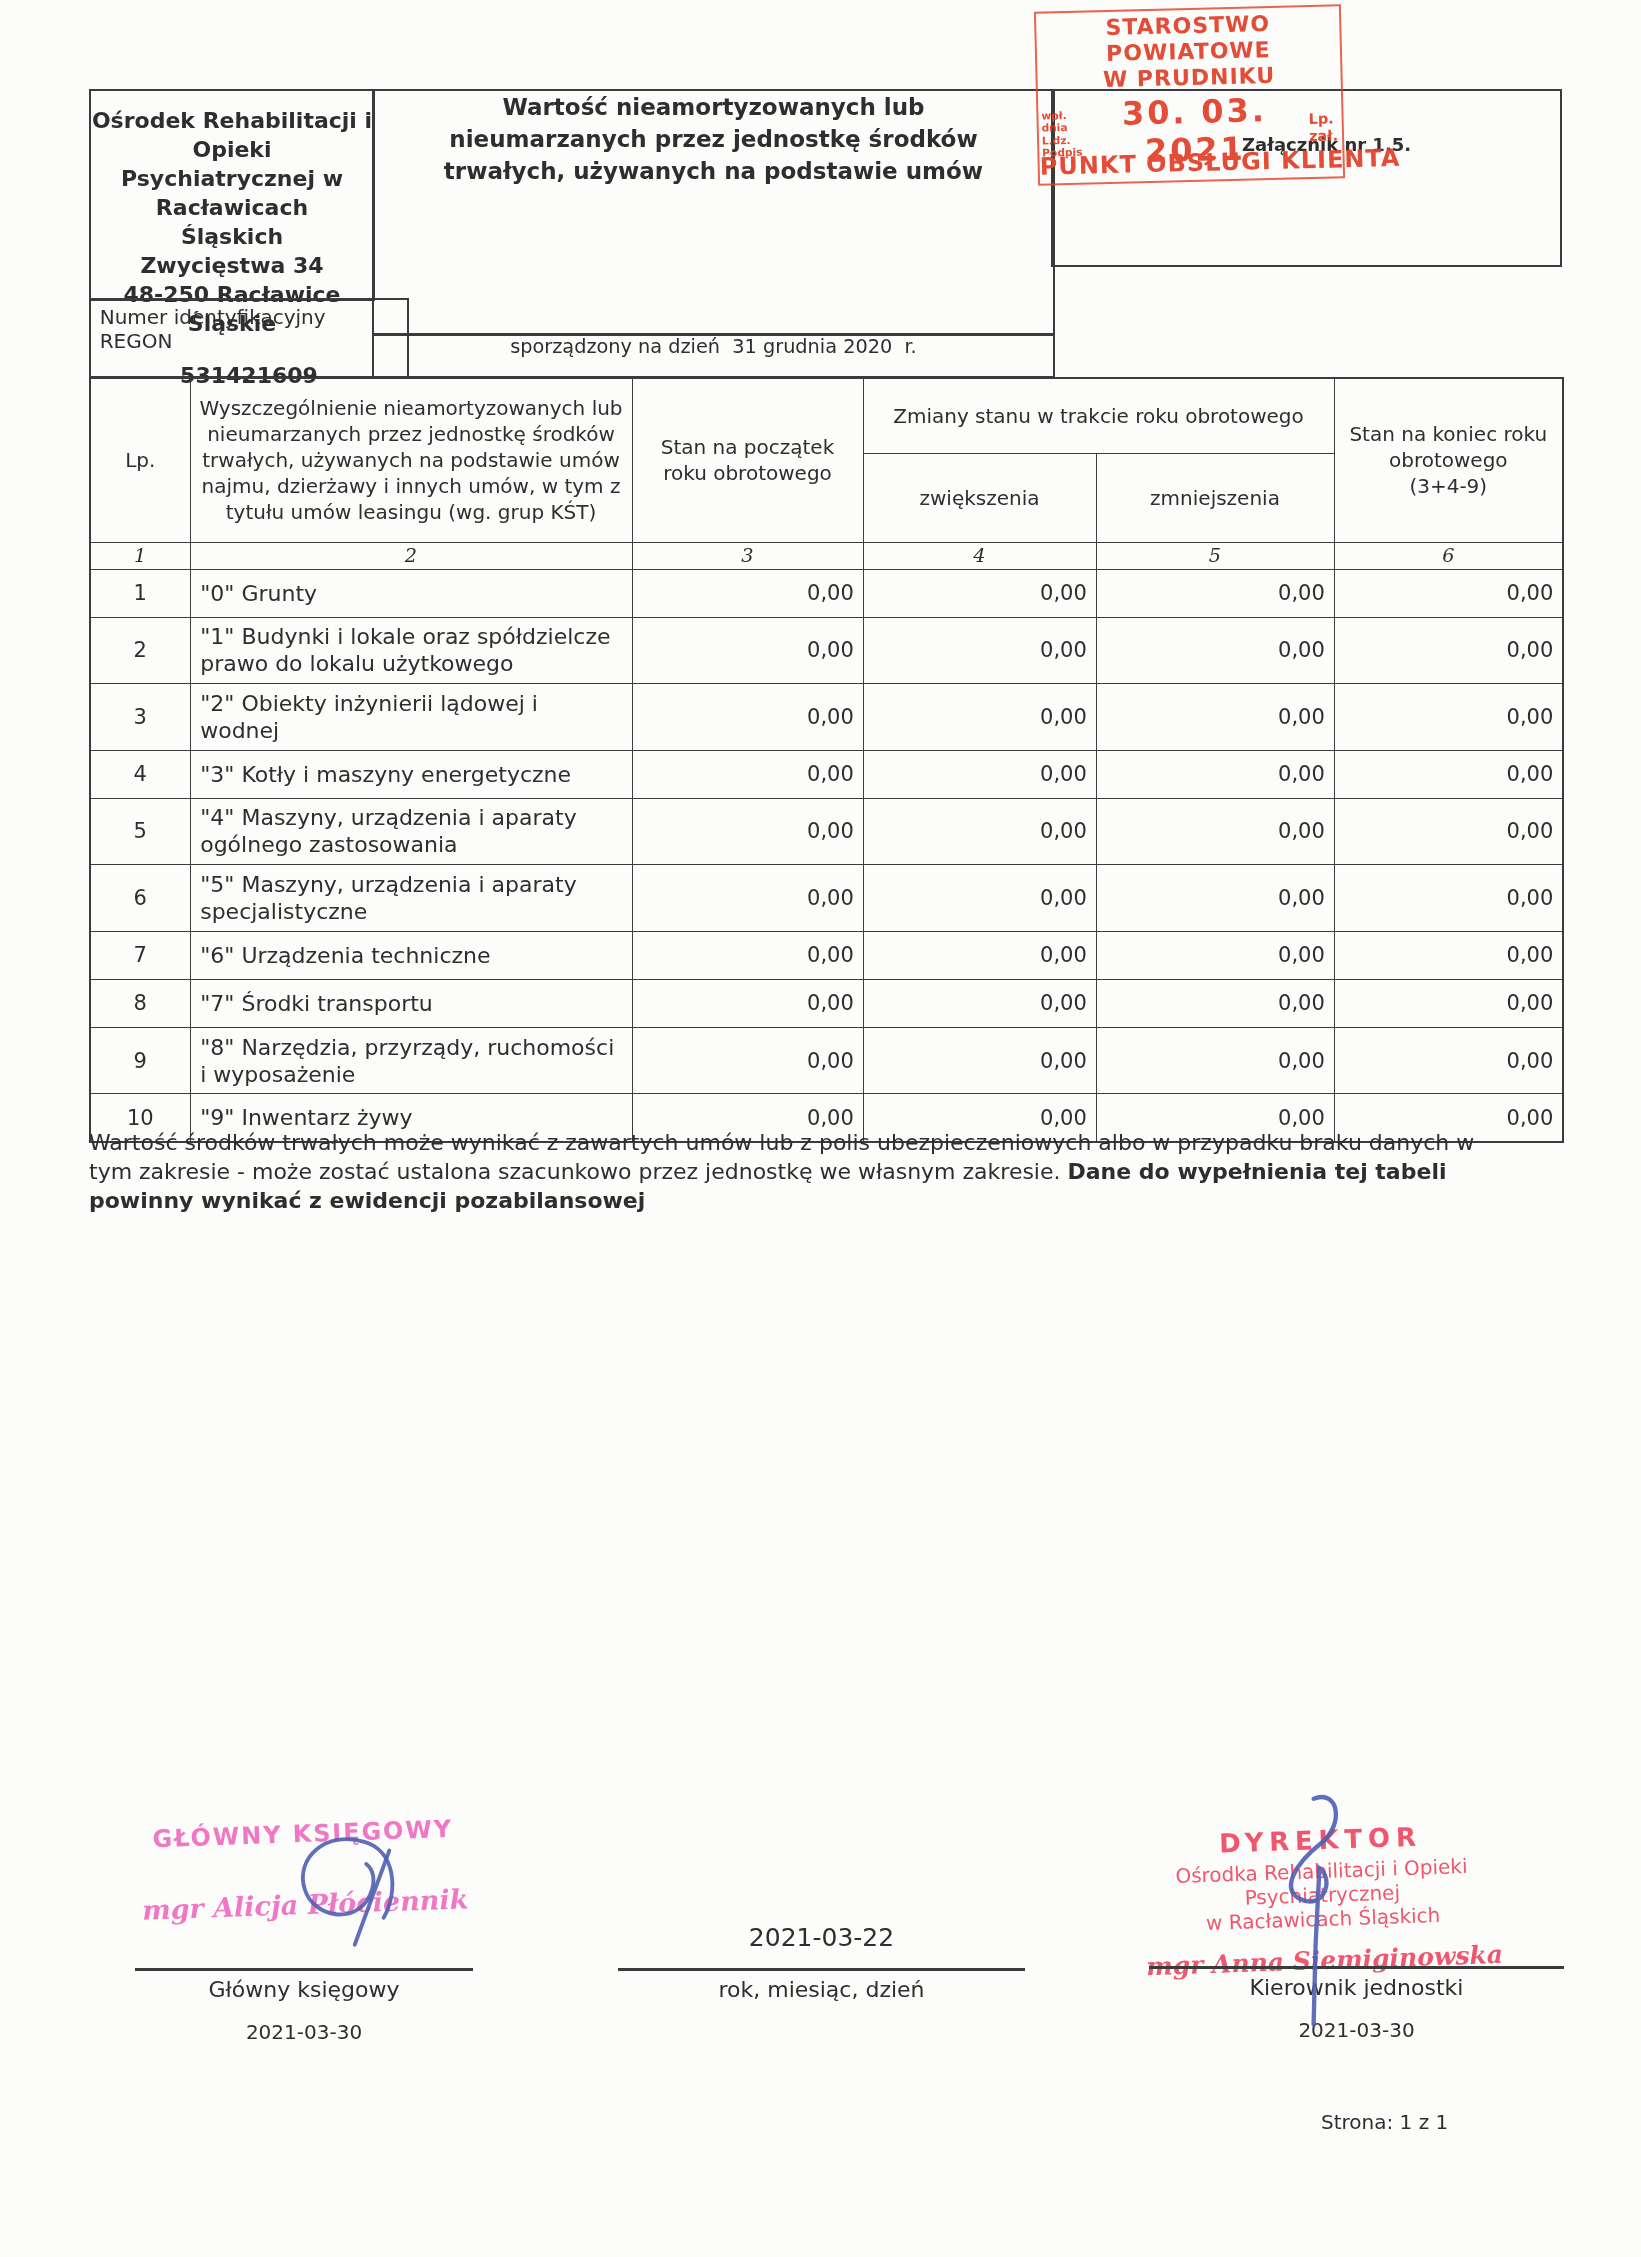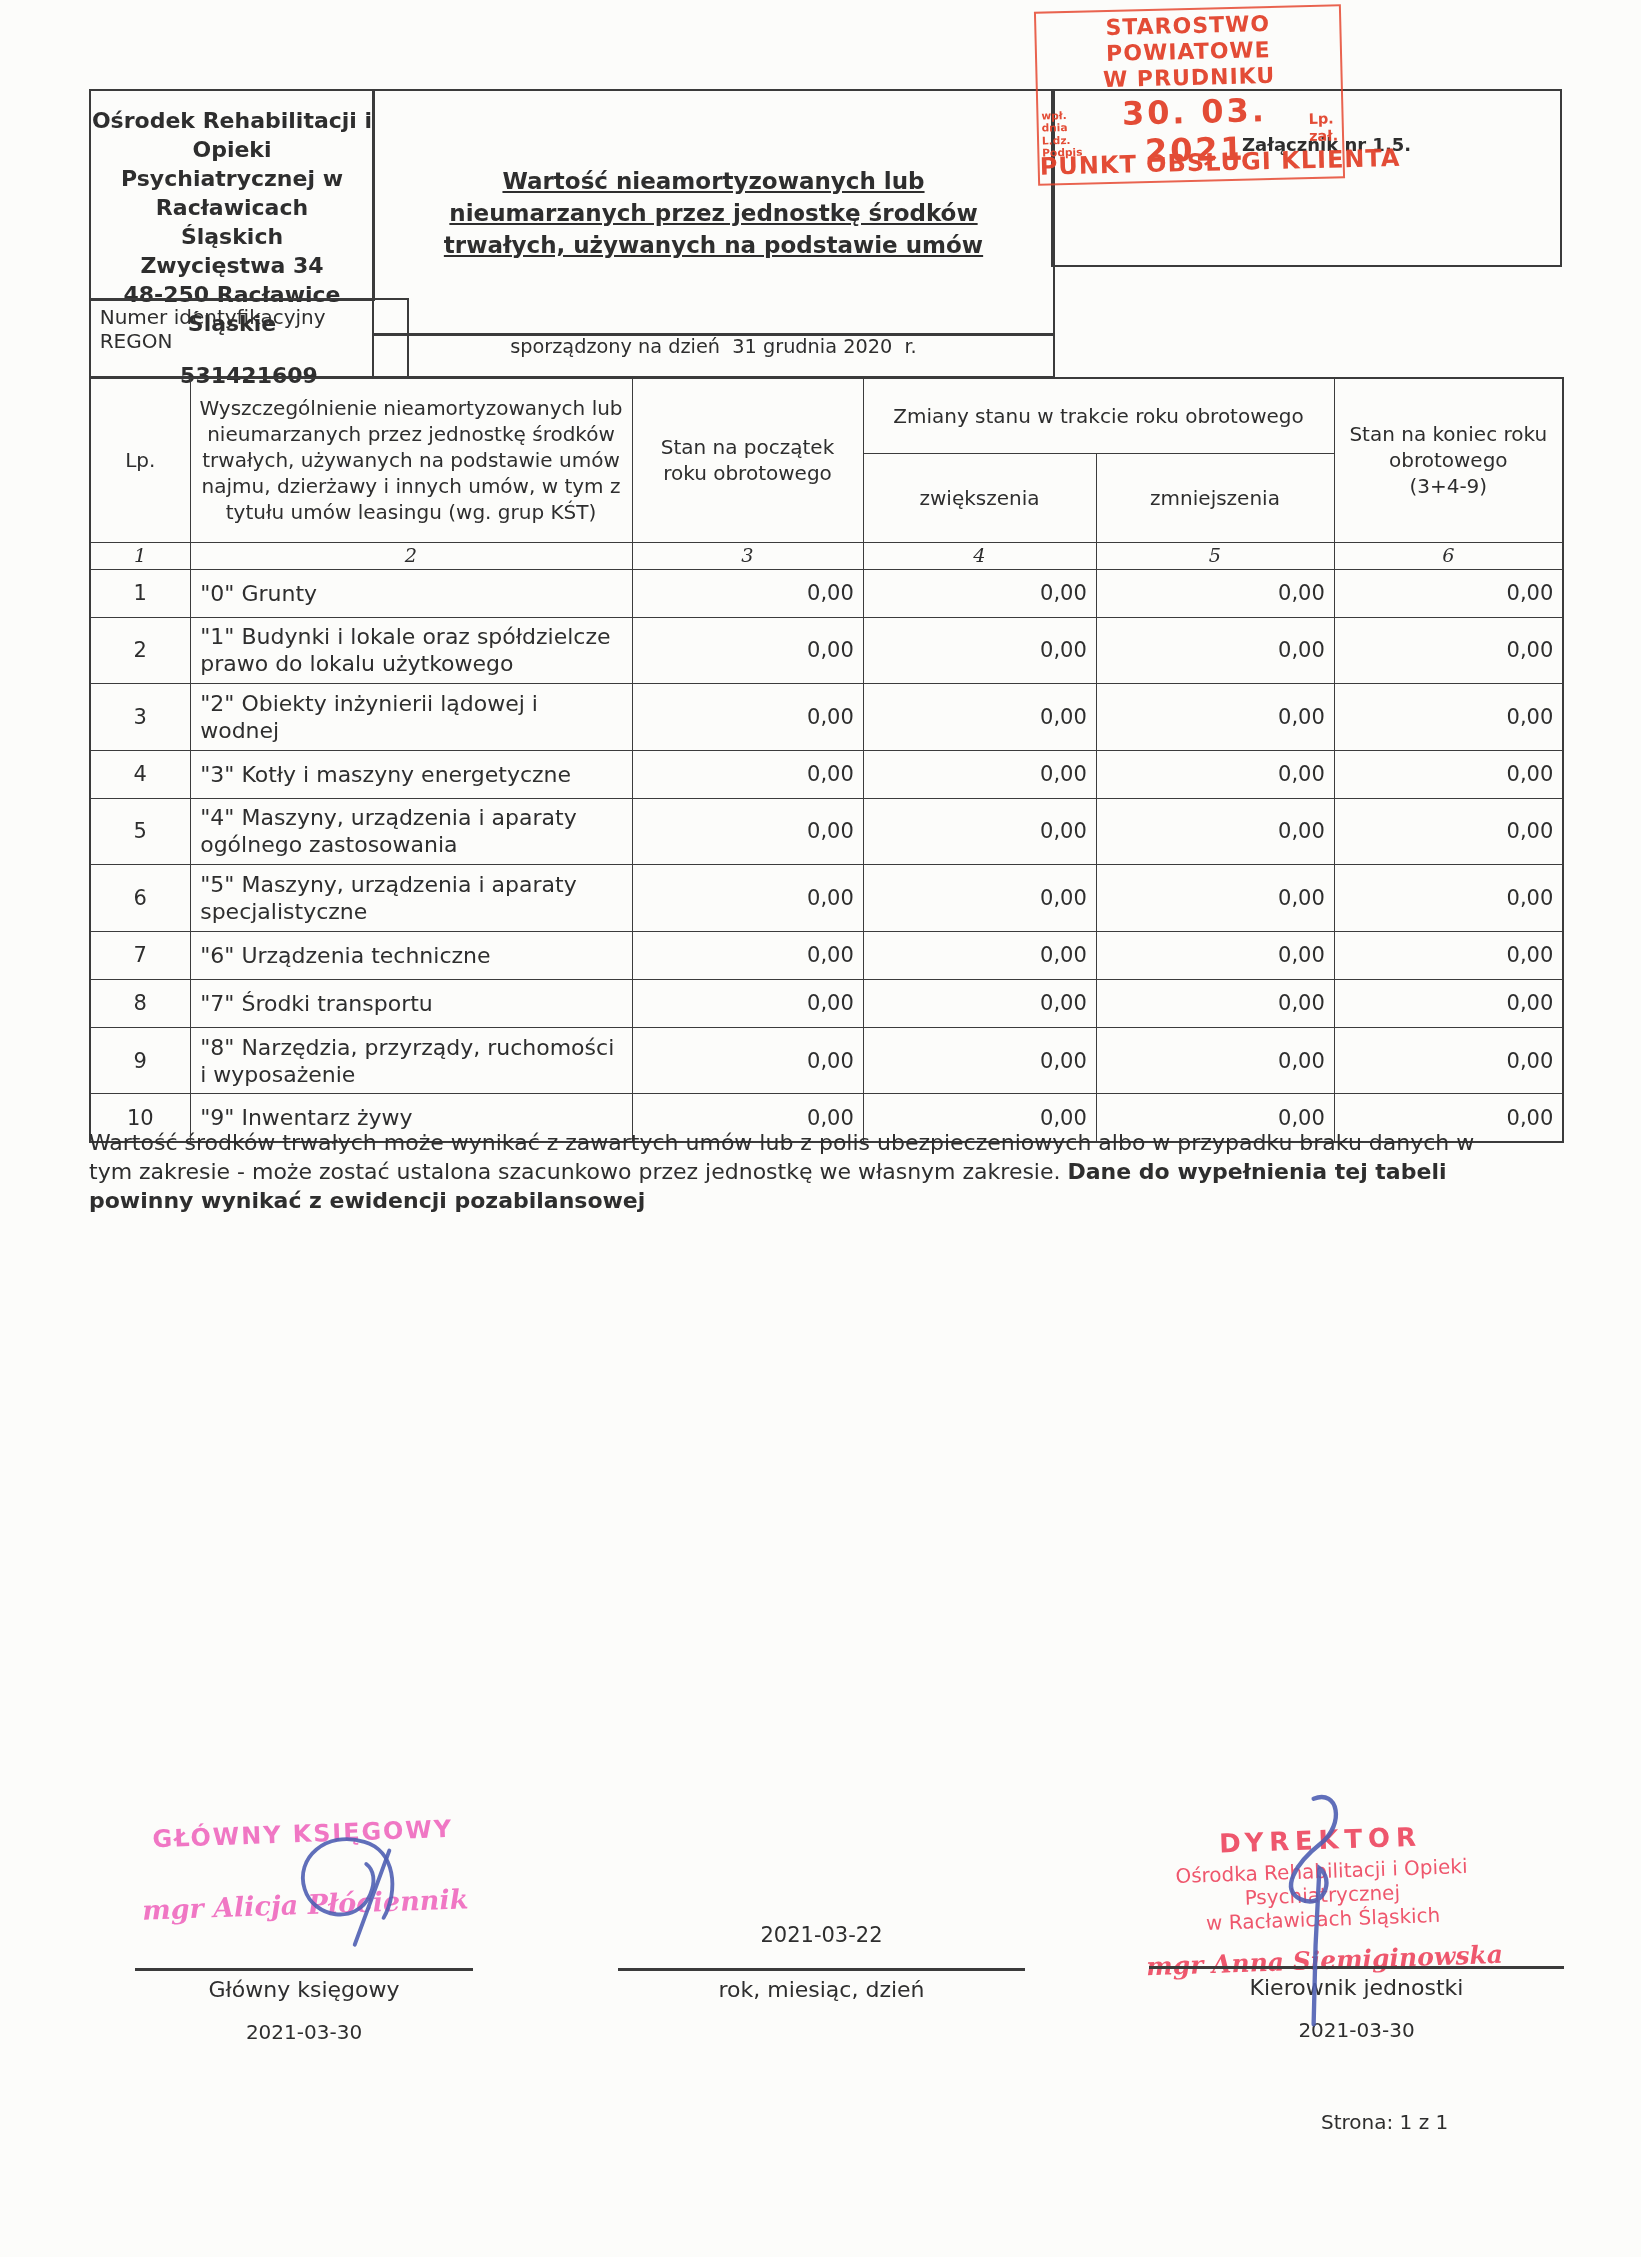--- a/index.html
+++ b/index.html
@@ -8,21 +8,21 @@
     font-family:"DejaVu Sans","Liberation Sans",sans-serif;color:#2e2e2e;overflow:hidden;
   }
   .box{position:absolute;border:2.9px solid #3b3b3b;box-sizing:border-box;}
   .box-label{font-size:20px;padding:4.8px 8.7px;color:#2e2e2e;}
 
   
   #box-unit{left:89px;top:89px;width:286px;height:212px;}
   .unit-address{margin-top:15px;text-align:center;font-weight:bold;font-size:22px;line-height:29px;white-space:pre-line;}
   #box-regon{left:89px;top:298px;width:320px;height:80px;}
   .regon-value{text-align:center;font-weight:bold;font-size:22px;margin-top:5.8px;}
-  #box-title{left:372px;top:89px;width:683px;height:247px;display:flex;align-items:center;justify-content:center;text-decoration:underline;}
+  #box-title{left:372px;top:89px;width:683px;height:247px;display:flex;justify-content:center;}
   .doc-title{width:579px;text-align:center;font-weight:bold;font-size:23px;line-height:32px;}
   #box-prepared{left:372px;top:333px;width:683px;height:45px;display:flex;align-items:flex-start;justify-content:center;}
   .prepared-text{font-size:19.3px;}
   #box-attachment{left:1051px;top:89px;width:511px;height:178px;}
   .attachment-text{position:absolute;left:189px;top:43px;font-weight:bold;font-size:18px;}
   #box-barcode{left:1051px;top:264px;width:511px;height:115px;text-align:center;}
   .barcode-bars{
     margin:13.5px auto 0 auto;width:430px;height:44px;
     background:repeating-linear-gradient(90deg,
       #161616 0 2.9px, transparent 2.9px 5.8px,
@@ -257,21 +257,21 @@
     <div class="line2">mgr Alicja Płóciennik</div>
   </div>
   <svg class="ink" style="left:270px;top:1825px;" width="154" height="126" viewBox="0 0 160 130">
     <path d="M118 96 C 134 68 130 26 98 17 C 58 5 26 34 36 66 C 45 96 90 104 104 72 C 110 58 108 46 100 40" stroke-width="4"></path>
     <path d="M 88 124 L 124 26" stroke-width="4"></path>
   </svg>
   <div class="sig-line" style="left:135px;top:1968px;width:338px;"></div>
   <div class="sig-caption" style="left:135px;top:1977px;width:338px;">Główny księgowy</div>
   <div class="sig-date" style="left:135px;top:2020px;width:338px;">2021-03-30</div>
 
-  <div class="sig-date" style="left:618px;top:1923px;width:407px;font-size:21px;">2021-03-22</div>
+  <div class="sig-date" style="left:618px;top:1923px;width:407px;font-size:25px;">2021-03-22</div>
   <div class="sig-line" style="left:618px;top:1968px;width:407px;"></div>
   <div class="sig-caption" style="left:618px;top:1977px;width:407px;">rok, miesiąc, dzień</div>
 
   <div class="stamp-director">
     <div class="line1">DYREKTOR</div>
     <div class="line2">Ośrodka Rehabilitacji i Opieki Psychiatrycznej</div>
     <div class="line3">w Racławicach Śląskich</div>
     <div class="line4">mgr Anna Siemiginowska</div>
   </div>
   <svg class="ink" style="left:1246px;top:1791px;" width="116" height="241" viewBox="0 0 120 250">

